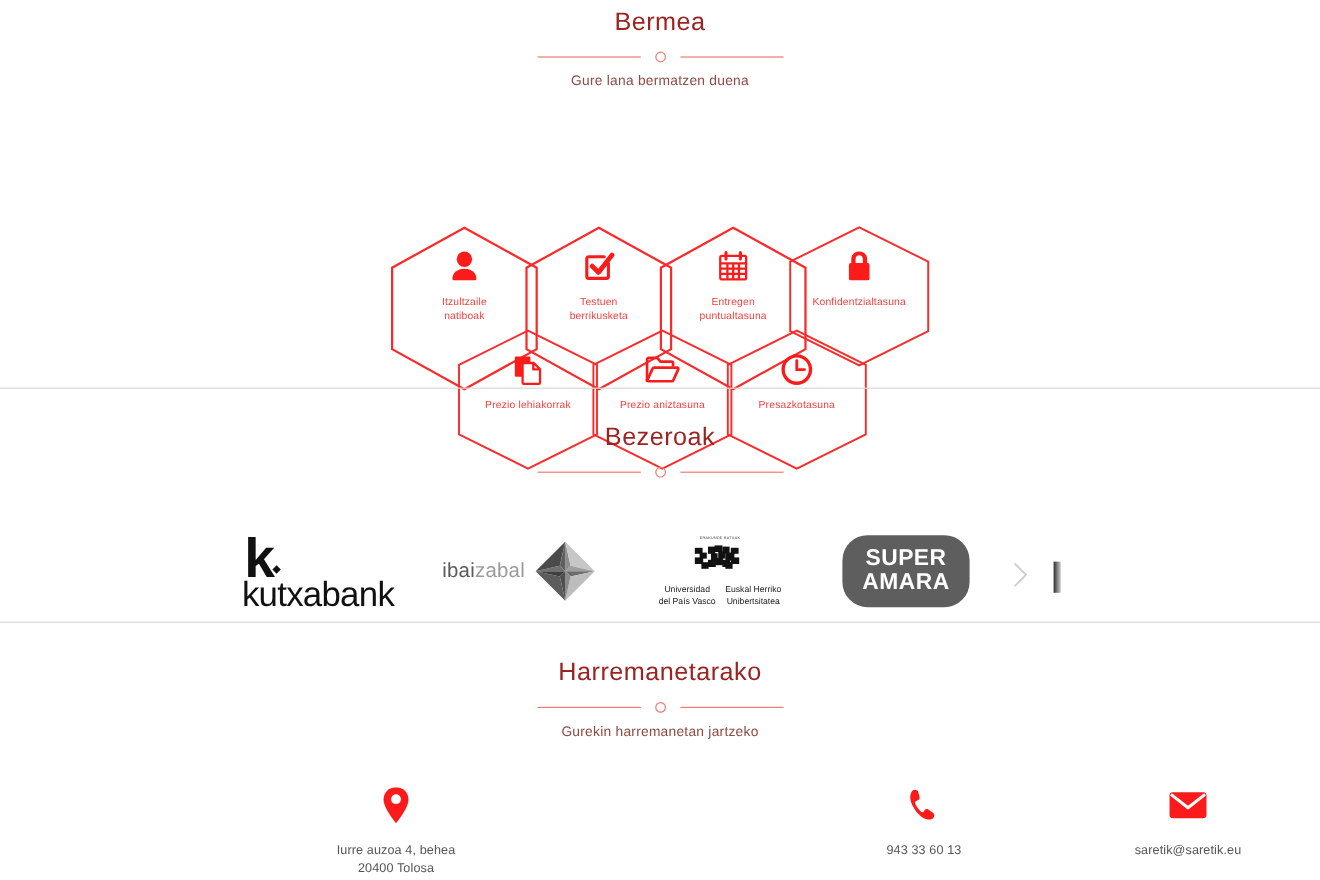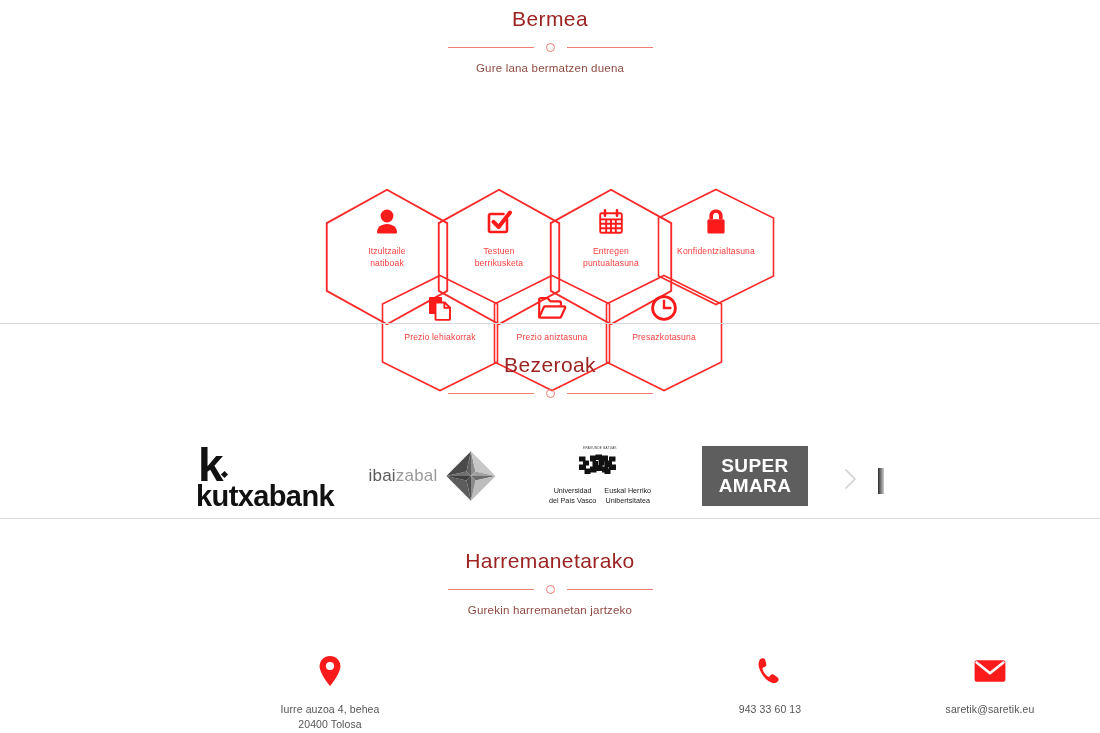--- a/index.html
+++ b/index.html
@@ -99,21 +99,21 @@
     display: flex; align-items: center; justify-content: center;
     height: 96px;
   }
 
   
   .kutxa { font-family: "Liberation Sans", sans-serif; color:#111; line-height:1; position:relative; }
   .kutxa .k-mark {
     font-size: 46px; font-weight: 700; letter-spacing: -1px;
     display:block; margin-left: 2px; margin-bottom: -6px;
   }
-  .kutxa .k-word { font-size: 29px; font-weight: 700; letter-spacing: -.6px; display:block; }
+  .kutxa .k-word { font-size: 29px; font-weight: 400; letter-spacing: -.6px; display:block; }
   .kutxa .k-dot {
     position:absolute; left: 26px; top: 30px; width: 5px; height: 5px;
     background:#111; transform: rotate(45deg);
   }
 
   
   .ibai { display:flex; align-items:center; gap: 6px; }
   .ibai .ibai-word { font-size: 17px; letter-spacing: .2px; }
   .ibai .ibai-word .a { color:#5b5b5b; }
   .ibai .ibai-word .b { color:#9a9a9a; }
@@ -127,20 +127,21 @@
   .ehu .ehu-names div { font-size: 7.2px; line-height: 1.35; color:#1a1a1a; }
 
   
   .amara {
     background: #5e5e5e; color:#fff;
     width: 106px; height: 60px;
     display:flex; flex-direction:column;
     align-items:center; justify-content:center;
     font-weight: 700; font-size: 19px; line-height: 1.05;
     letter-spacing: .4px;
+    border-radius: 21px;
   }
 
   .carousel-next {
     position: absolute; top: 40px; left: 843px;
     width: 16px; height: 22px; color: #cfcfcf;
     display:flex; align-items:center; justify-content:center;
   }
   .logo-peek {
     position:absolute; top: 40px; left: 878px;
     width: 6px; height: 26px;

